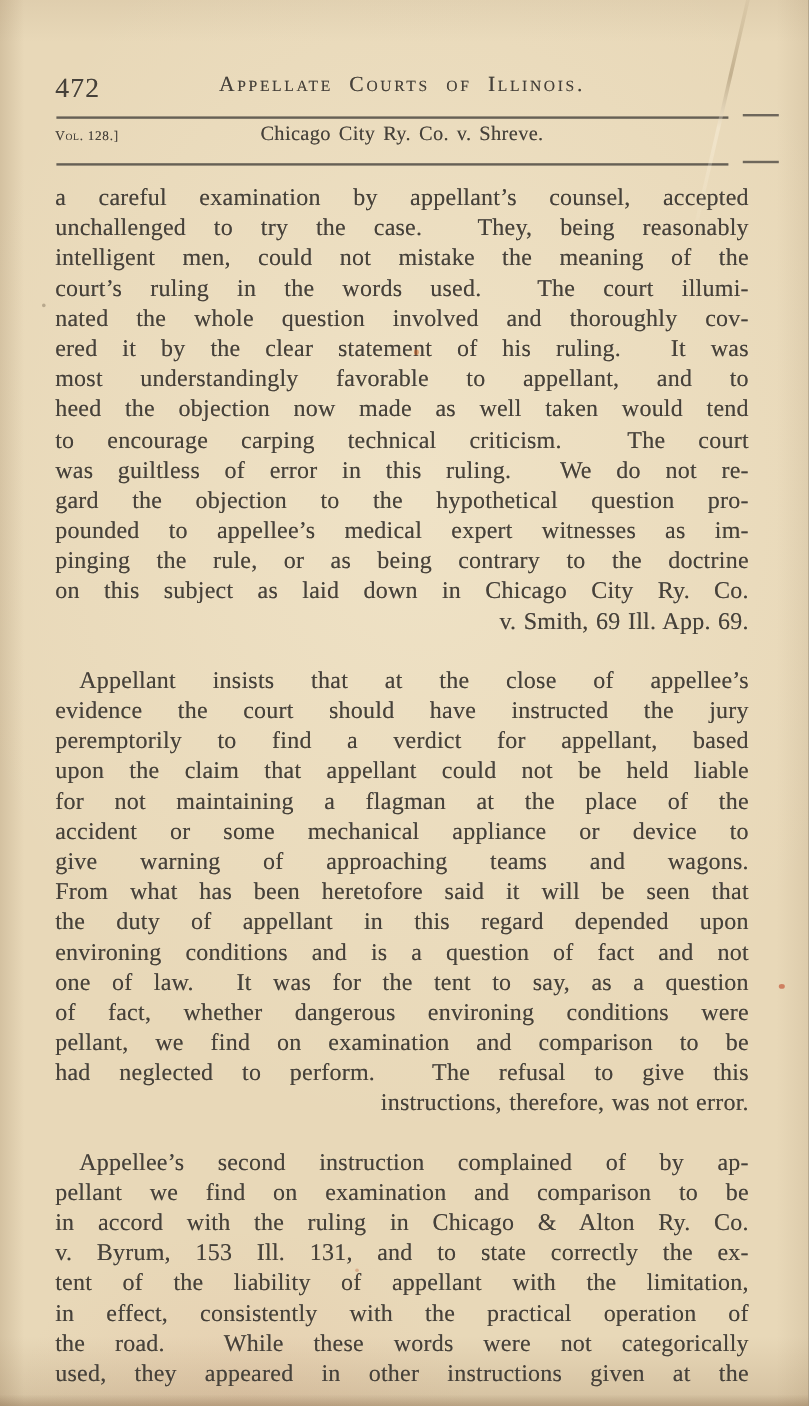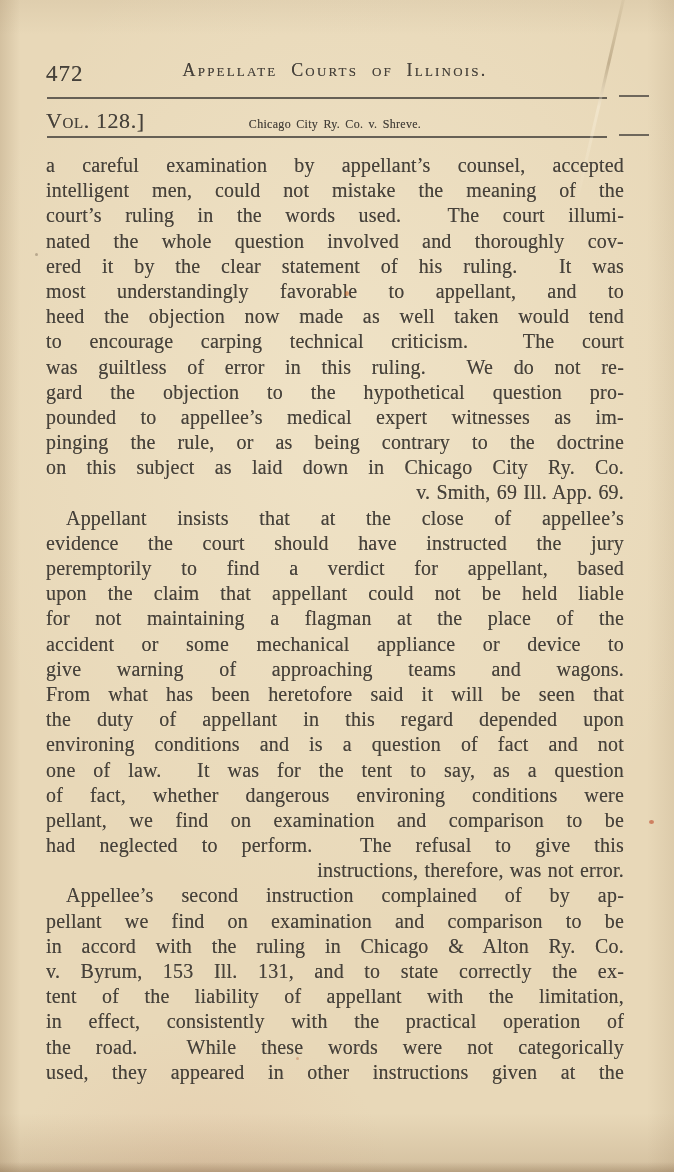--- a/index.html
+++ b/index.html
@@ -34,38 +34,38 @@
   }
   .rule { position:absolute; left:47px; width:602px; height:3px; }
   .rule-top    { top:96px; }
   .rule-bottom { top:135px; }
   .rule-main { position:absolute; left:0; right:42px; top:1px; height:2px; background:var(--rule,#4f4a43); opacity:0.85; }
   .rule-dash { position:absolute; right:0; top:-1px; width:30px; height:2px; background:var(--rule,#4f4a43); opacity:0.8; }
 
   .volume-label {
     position:absolute; left:46px; top:108px;
     font-variant:small-caps;
-    font-size:22px; letter-spacing:0.6px;
+    font-size:11px; letter-spacing:0.6px;
   }
   .case-title {
-    position:absolute; left:46px; top:117px; width:578px;
+    position:absolute; left:46px; top:102px; width:578px;
     text-align:center;
-    font-size:12px; letter-spacing:0.3px; word-spacing:2px;
+    font-size:17px; letter-spacing:0.3px; word-spacing:2px;
   }
 
   
   .body-text {
     position:absolute; left:46px; top:153px; width:578px;
     font-size:20px; line-height:25.2px;
     letter-spacing:0.2px; word-spacing:1px;
   }
   .paragraph { margin:0; }
   .line { height:25.2px; white-space:pre-wrap; text-align:right; }
   .line.j { text-align:justify; text-align-last:justify; }
-  .line.i { text-indent:20px; }
+  .line.i { text-indent:20px;margin-top:24px; }
 
   
   .crease {
     position:absolute; top:-14px; right:46px;
     width:3px; height:225px;
     transform:rotate(13deg); transform-origin:top center;
     background:linear-gradient(180deg, rgba(150,128,92,0) 0%, rgba(150,128,92,0.45) 35%, rgba(255,248,232,0.35) 55%, rgba(150,128,92,0) 100%);
   }
   .speck { position:absolute; border-radius:50%; text-shadow:none; }
   .speck-1 { left:345px; top:291px; width:4px; height:5px; background:rgba(200,100,40,0.55); }
@@ -94,20 +94,21 @@
   <span class="case-title">Chicago City Ry. Co. v. Shreve.</span>
 
   <div class="rule rule-bottom">
     <span class="rule-main"></span>
     <span class="rule-dash"></span>
   </div>
 
   <main class="body-text">
       <div class="paragraph">
         <div class="line j">a careful examination by appellant’s counsel, accepted</div>
+        <div class="line j">unchallenged to try the case.  They, being reasonably</div>
         <div class="line j">intelligent men, could not mistake the meaning of the</div>
         <div class="line j">court’s ruling in the words used.  The court illumi-</div>
         <div class="line j">nated the whole question involved and thoroughly cov-</div>
         <div class="line j">ered it by the clear statement of his ruling.  It was</div>
         <div class="line j">most understandingly favorable to appellant, and to</div>
         <div class="line j">heed the objection now made as well taken would tend</div>
         <div class="line j">to encourage carping technical criticism.  The court</div>
         <div class="line j">was guiltless of error in this ruling.  We do not re-</div>
         <div class="line j">gard the objection to the hypothetical question pro-</div>
         <div class="line j">pounded to appellee’s medical expert witnesses as im-</div>

